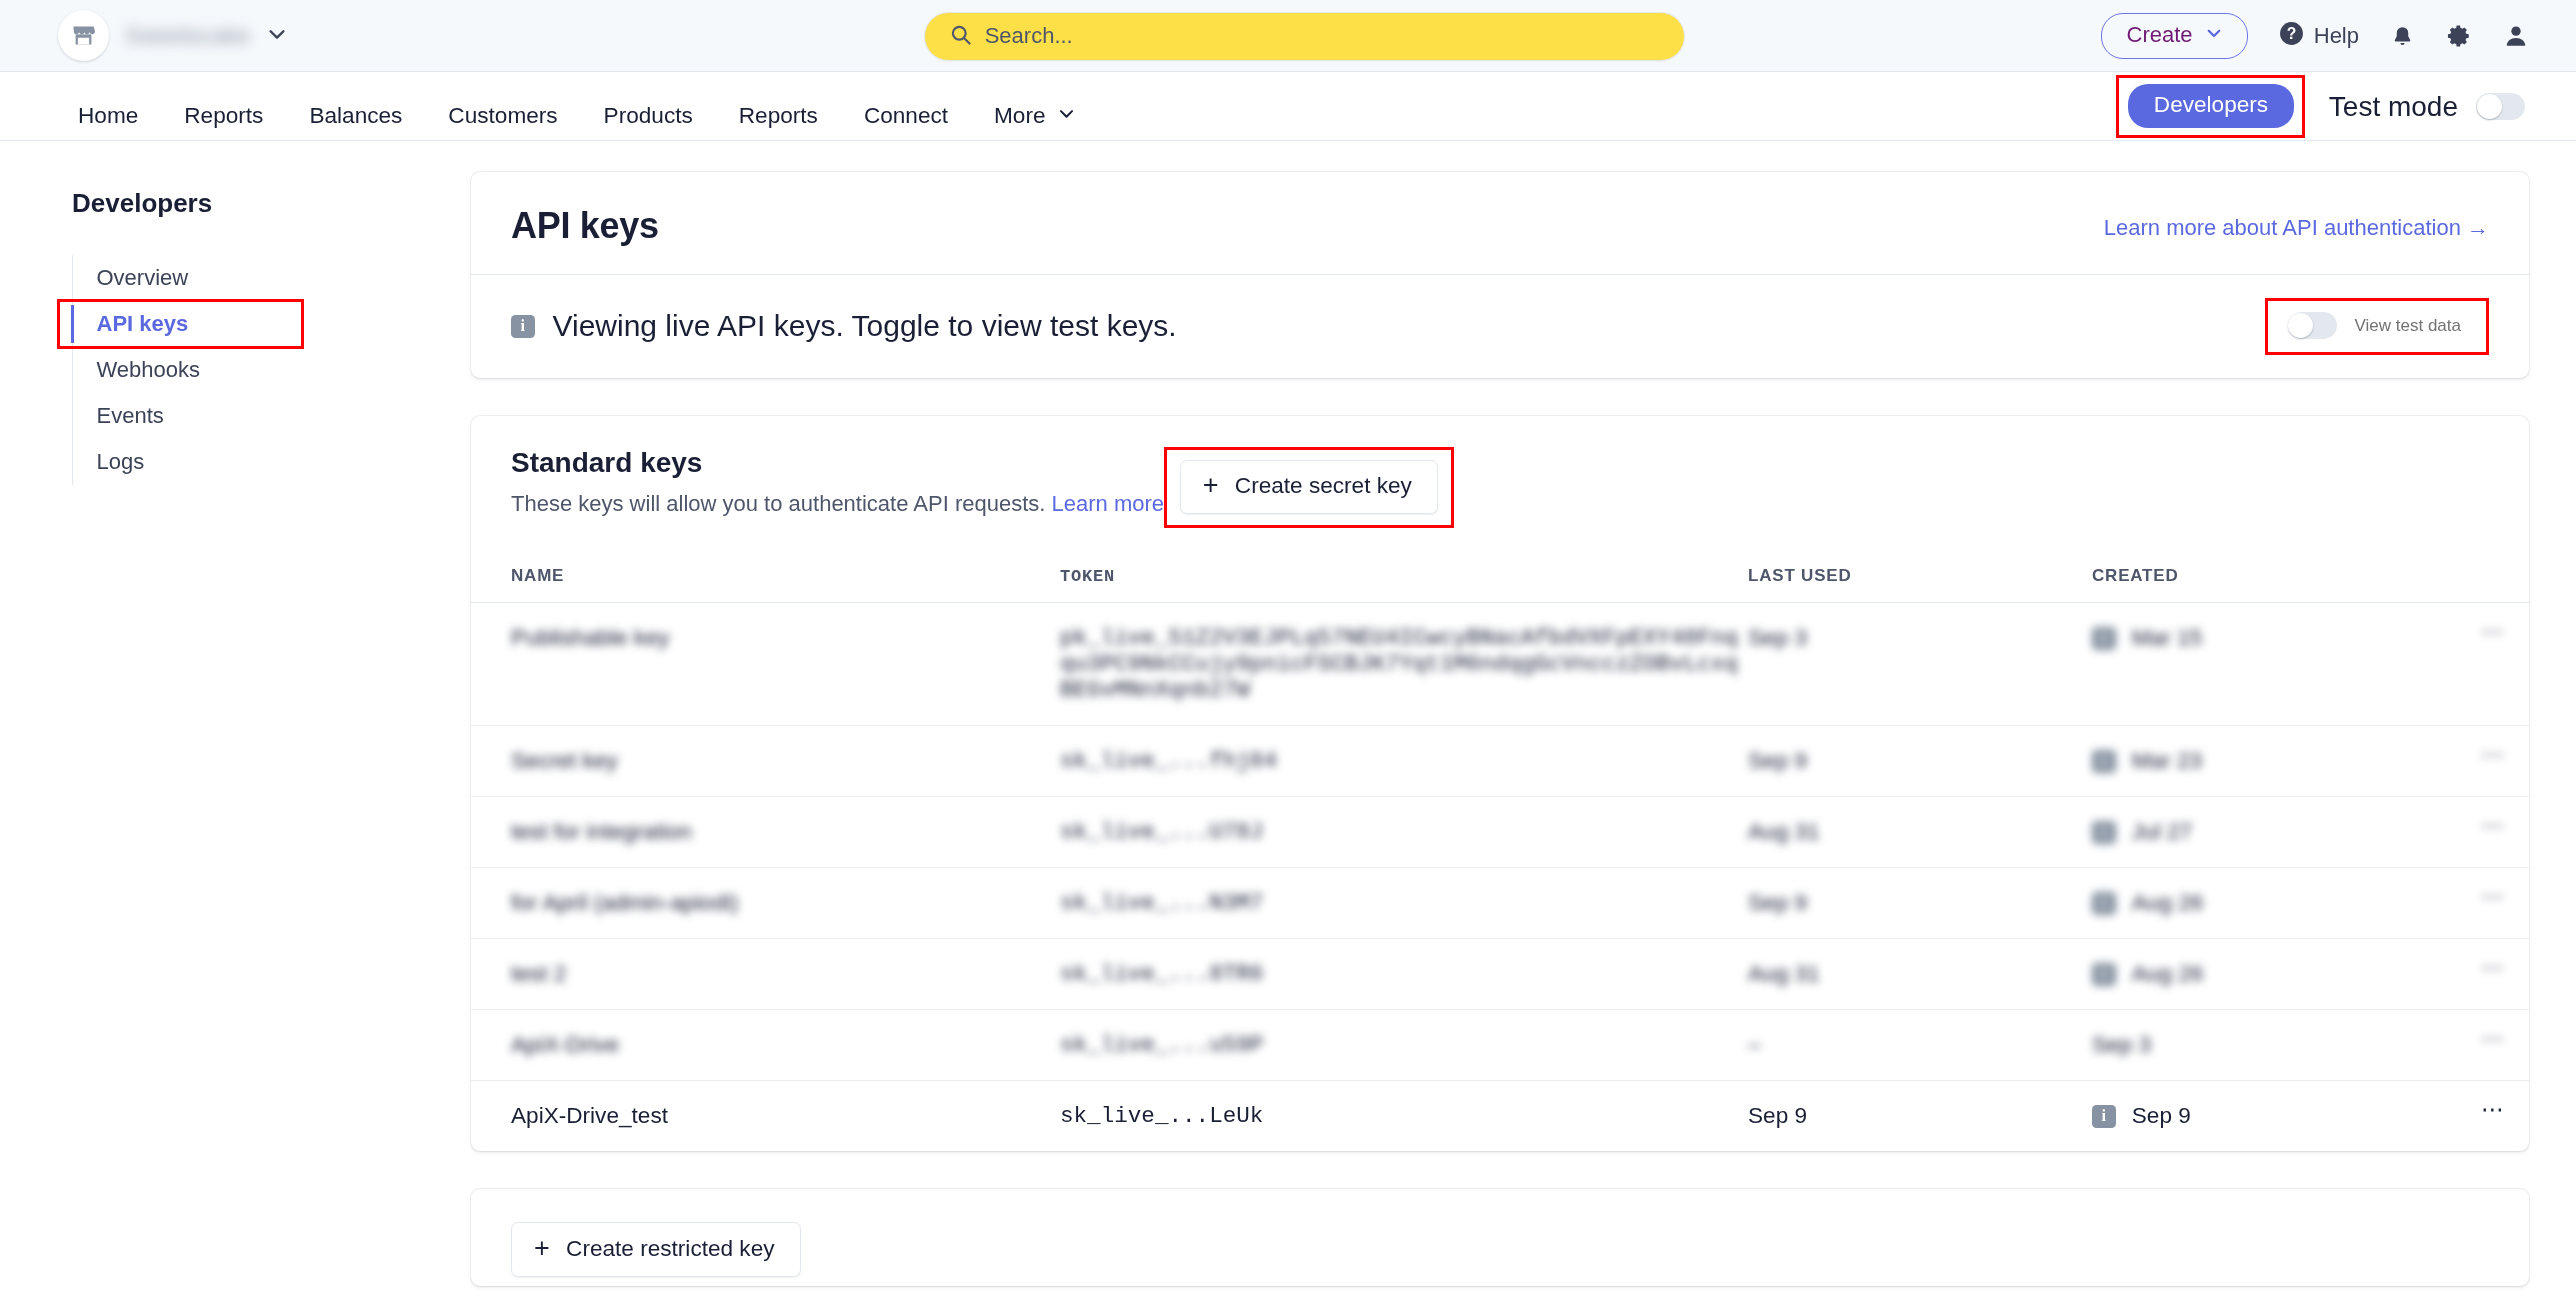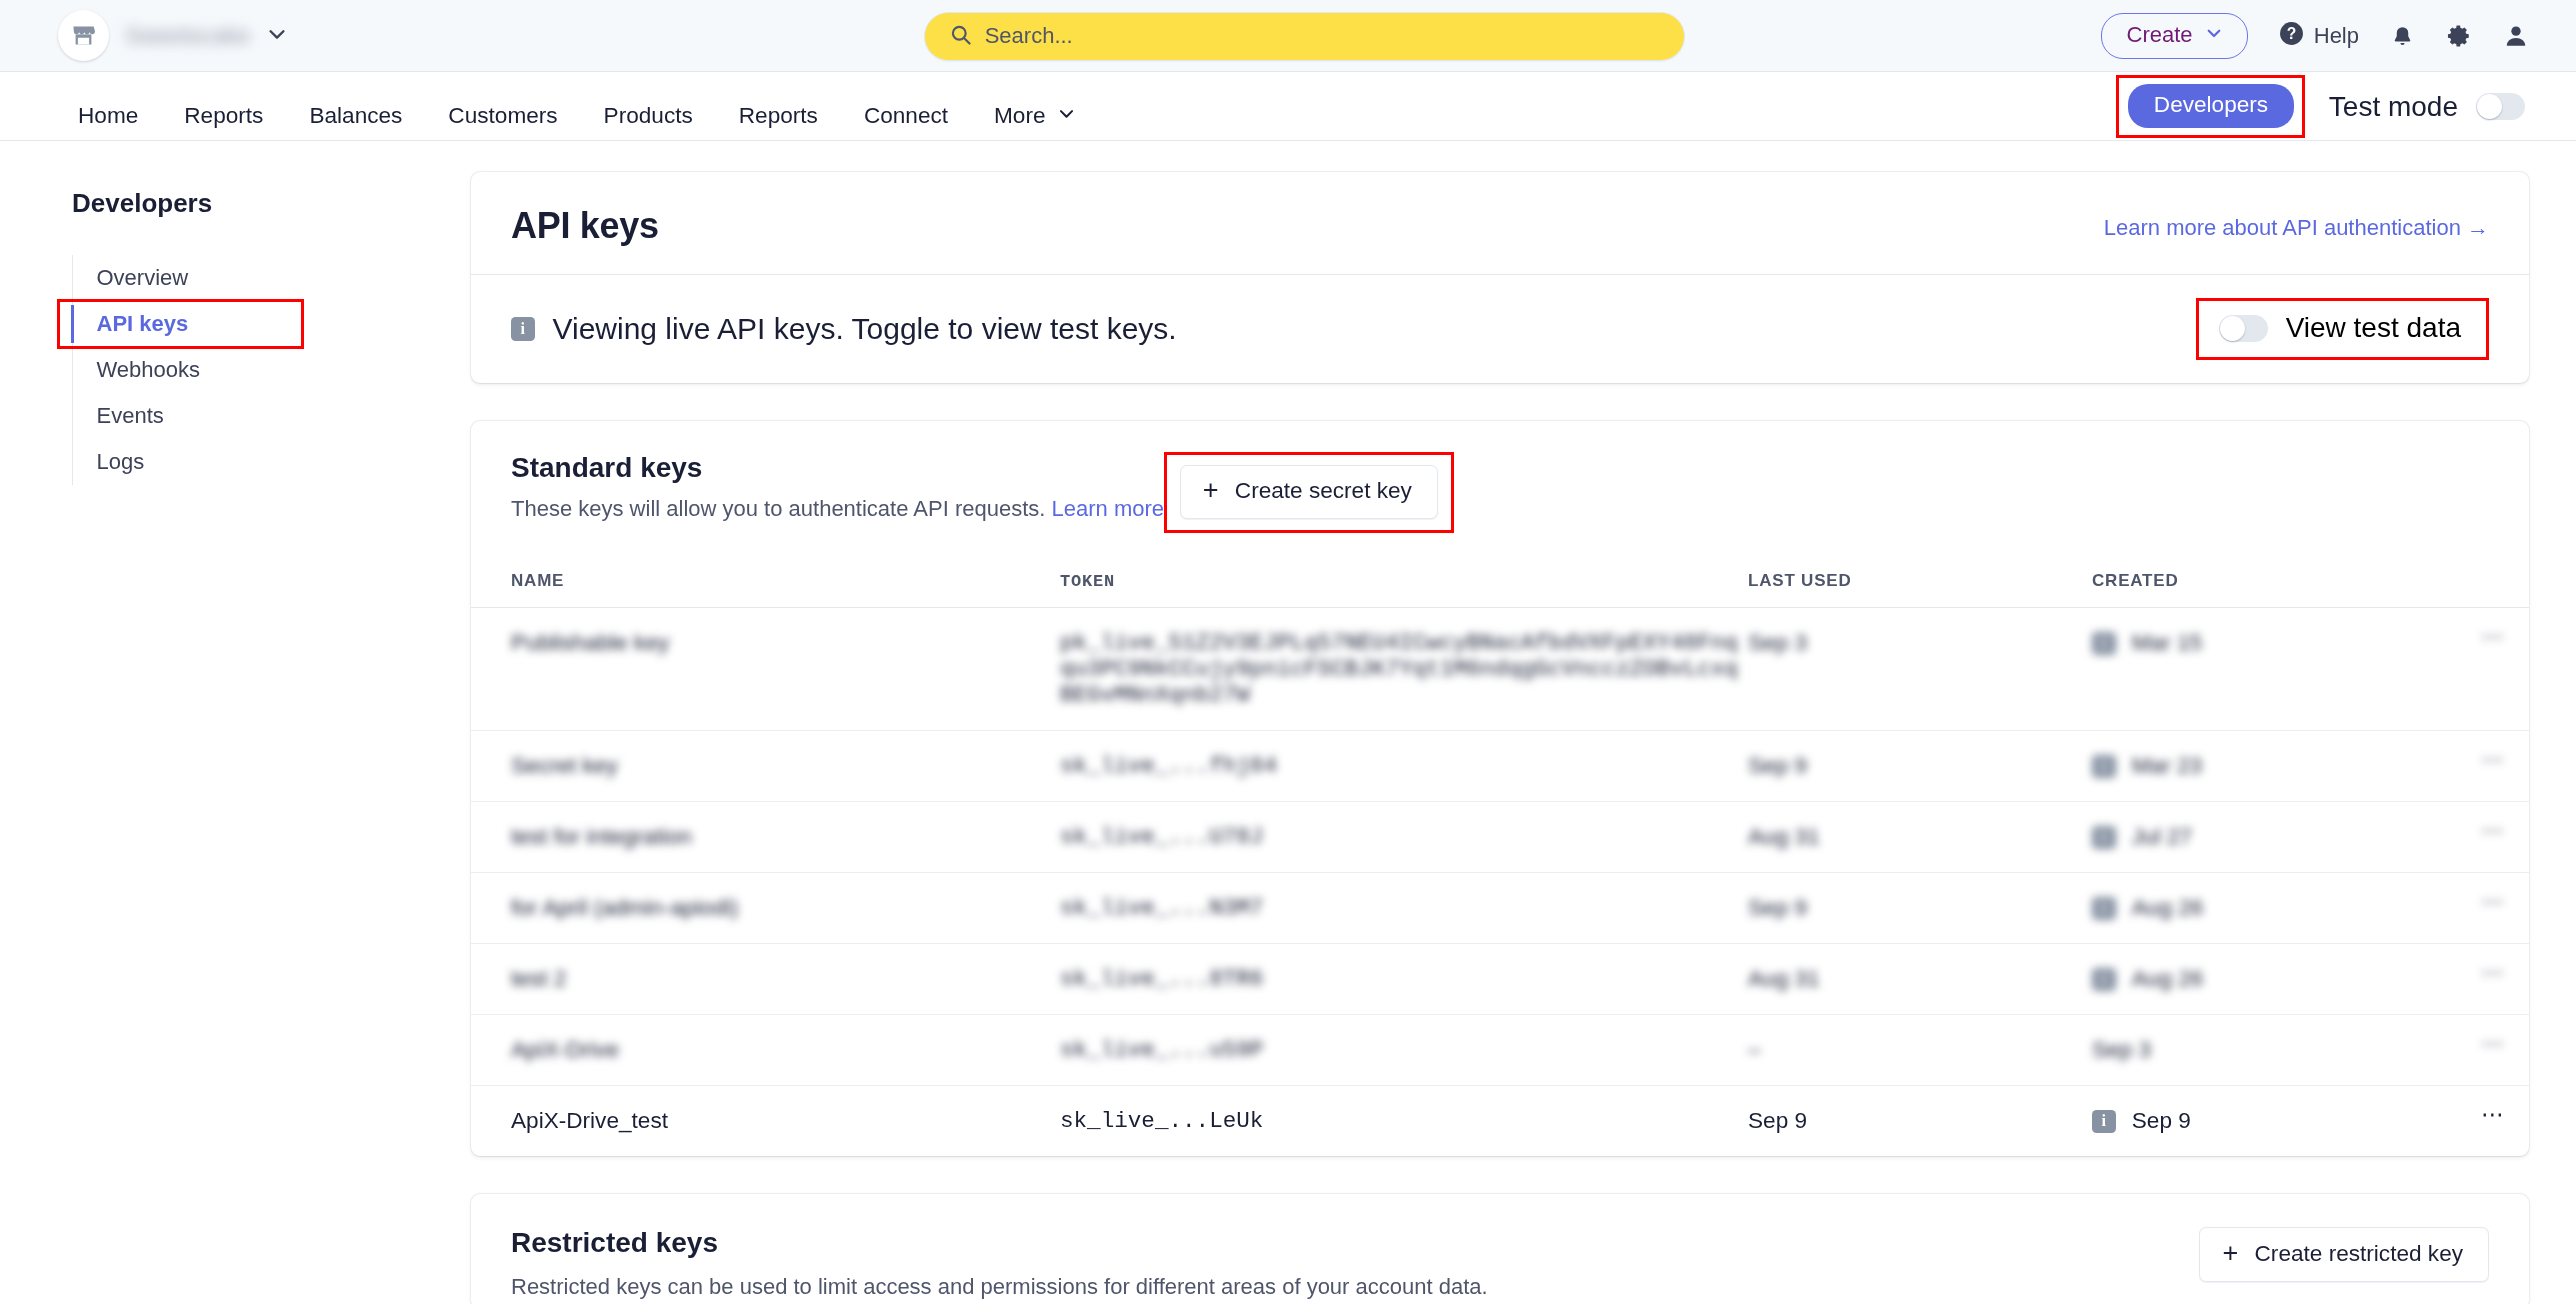--- a/index.html
+++ b/index.html
@@ -148,21 +148,21 @@
     color: #fff; font-size: 16.3px; font-weight: 700;
     display: flex; align-items: center; justify-content: center;
     flex: none; font-family: "Liberation Serif", serif;
   }
   .banner-text { font-size: 30px; color: #1a1f36; }
   .testdata-box {
     border: 3.6px solid #ff0000;
     display: flex; align-items: center; gap: 18px;
     padding: 11.8px 25px 12.7px 20px;
   }
-  .testdata-label { font-size: 28px; color: #000000; }
+  .testdata-label { font-size: 17px; color: #737373; }
 
   
   .sk-head {
     display: flex; align-items: flex-start; justify-content: flex-start;
     padding: 31px 40px 23.5px 40px;
   }
   .sk-title { font-size: 28px; font-weight: 700; color: #1a1f36; }
   .sk-desc { font-size: 22px; color: #4f566b; margin-top: 12.7px; }
   .sk-desc a { color: #5b69e0; text-decoration: none; }
   .create-key-box { border: 3.6px solid #ff0000; padding: 10px 12.7px 11px 12.7px; }
@@ -460,24 +460,20 @@
               </span>
             </td>
             <td class="c-menu">⋯</td>
           </tr>
         </tbody>
       </table>
     </div>
 
     <div class="card">
       <div class="rk-head">
-        <div>
-          <div class="rk-title">Restricted keys</div>
-          <div class="rk-desc">Restricted keys can be used to limit access and permissions for different areas of your account data.</div>
-        </div>
         <div class="create-key-btn">
           <span class="plus">+</span>
           <span>Create restricted key</span>
         </div>
       </div>
     </div>
 
   </div>
 </div>
 

